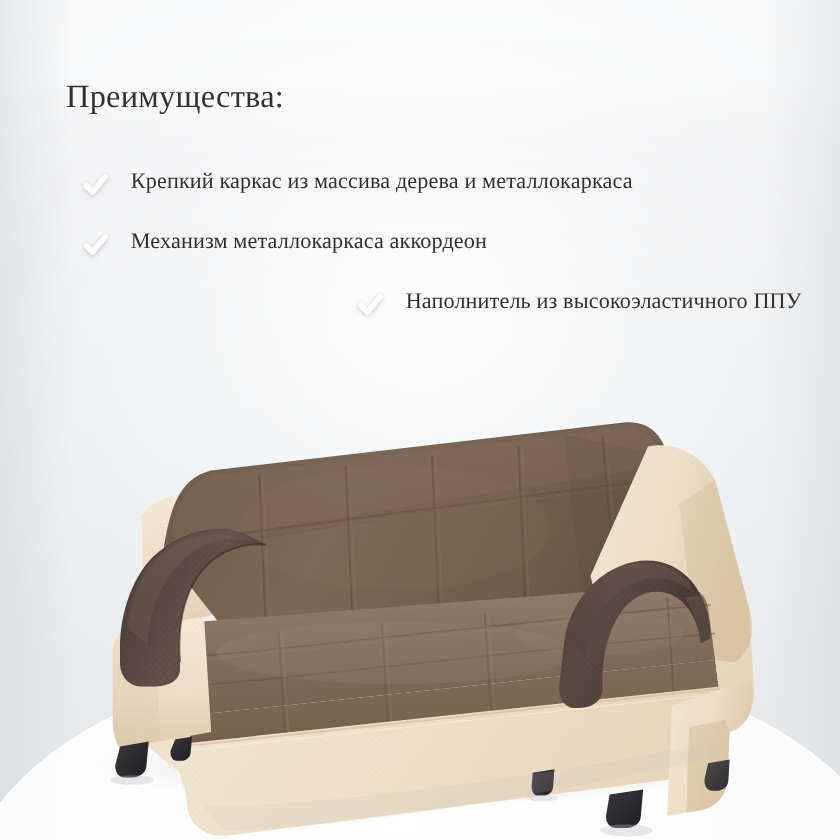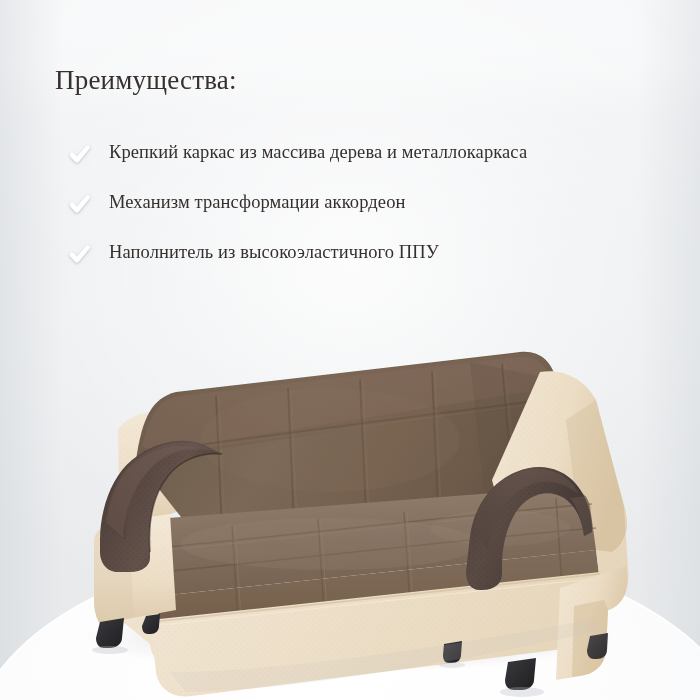--- a/index.html
+++ b/index.html
@@ -119,24 +119,24 @@
       </span>
       <span class="feature-text">Крепкий каркас из массива дерева и металлокаркаса</span>
     </div>
 
     <div class="feature" style="margin-top:12px;">
       <span class="check-wrap">
         <svg class="check" width="24" height="20" viewBox="0 0 24 20">
           <path d="M2.2 9.2 C3.0 8.1 4.4 8.0 5.4 8.9 L9.0 12.4 L18.0 1.9 C18.9 0.9 20.4 0.9 21.3 1.8 C22.1 2.6 22.1 3.8 21.4 4.7 L10.9 17.6 C10.0 18.7 8.4 18.8 7.4 17.9 L2.5 12.8 C1.6 11.9 1.5 10.3 2.2 9.2 Z" fill="#ffffff"></path>
         </svg>
       </span>
-      <span class="feature-text">Механизм трансформации аккордеон</span>
+      <span class="feature-text">Механизм металлокаркаса аккордеон</span>
     </div>
 
-    <div class="feature" style="">
+    <div class="feature" style="justify-content:flex-end;">
       <span class="check-wrap">
         <svg class="check" width="24" height="20" viewBox="0 0 24 20">
           <path d="M2.2 9.2 C3.0 8.1 4.4 8.0 5.4 8.9 L9.0 12.4 L18.0 1.9 C18.9 0.9 20.4 0.9 21.3 1.8 C22.1 2.6 22.1 3.8 21.4 4.7 L10.9 17.6 C10.0 18.7 8.4 18.8 7.4 17.9 L2.5 12.8 C1.6 11.9 1.5 10.3 2.2 9.2 Z" fill="#ffffff"></path>
         </svg>
       </span>
       <span class="feature-text">Наполнитель из высокоэластичного ППУ</span>
     </div>
 
   </div>
 

